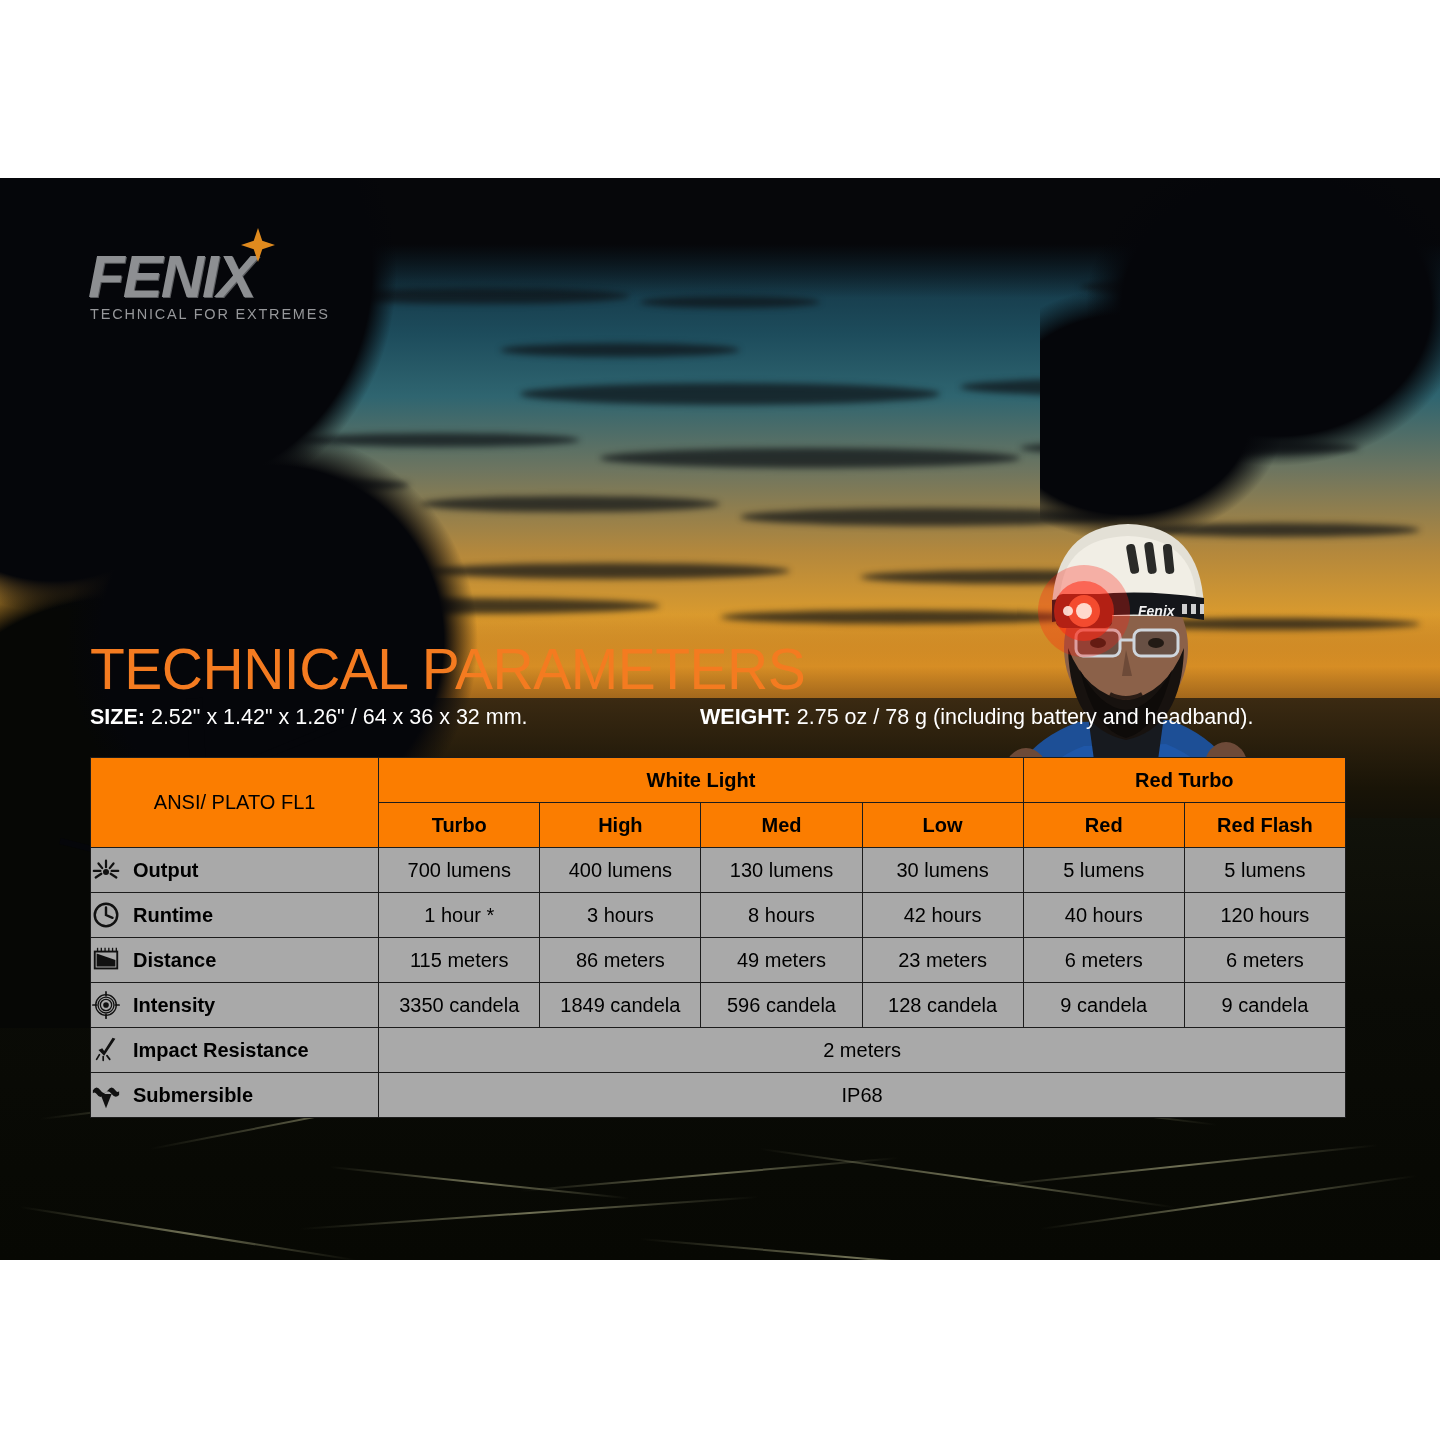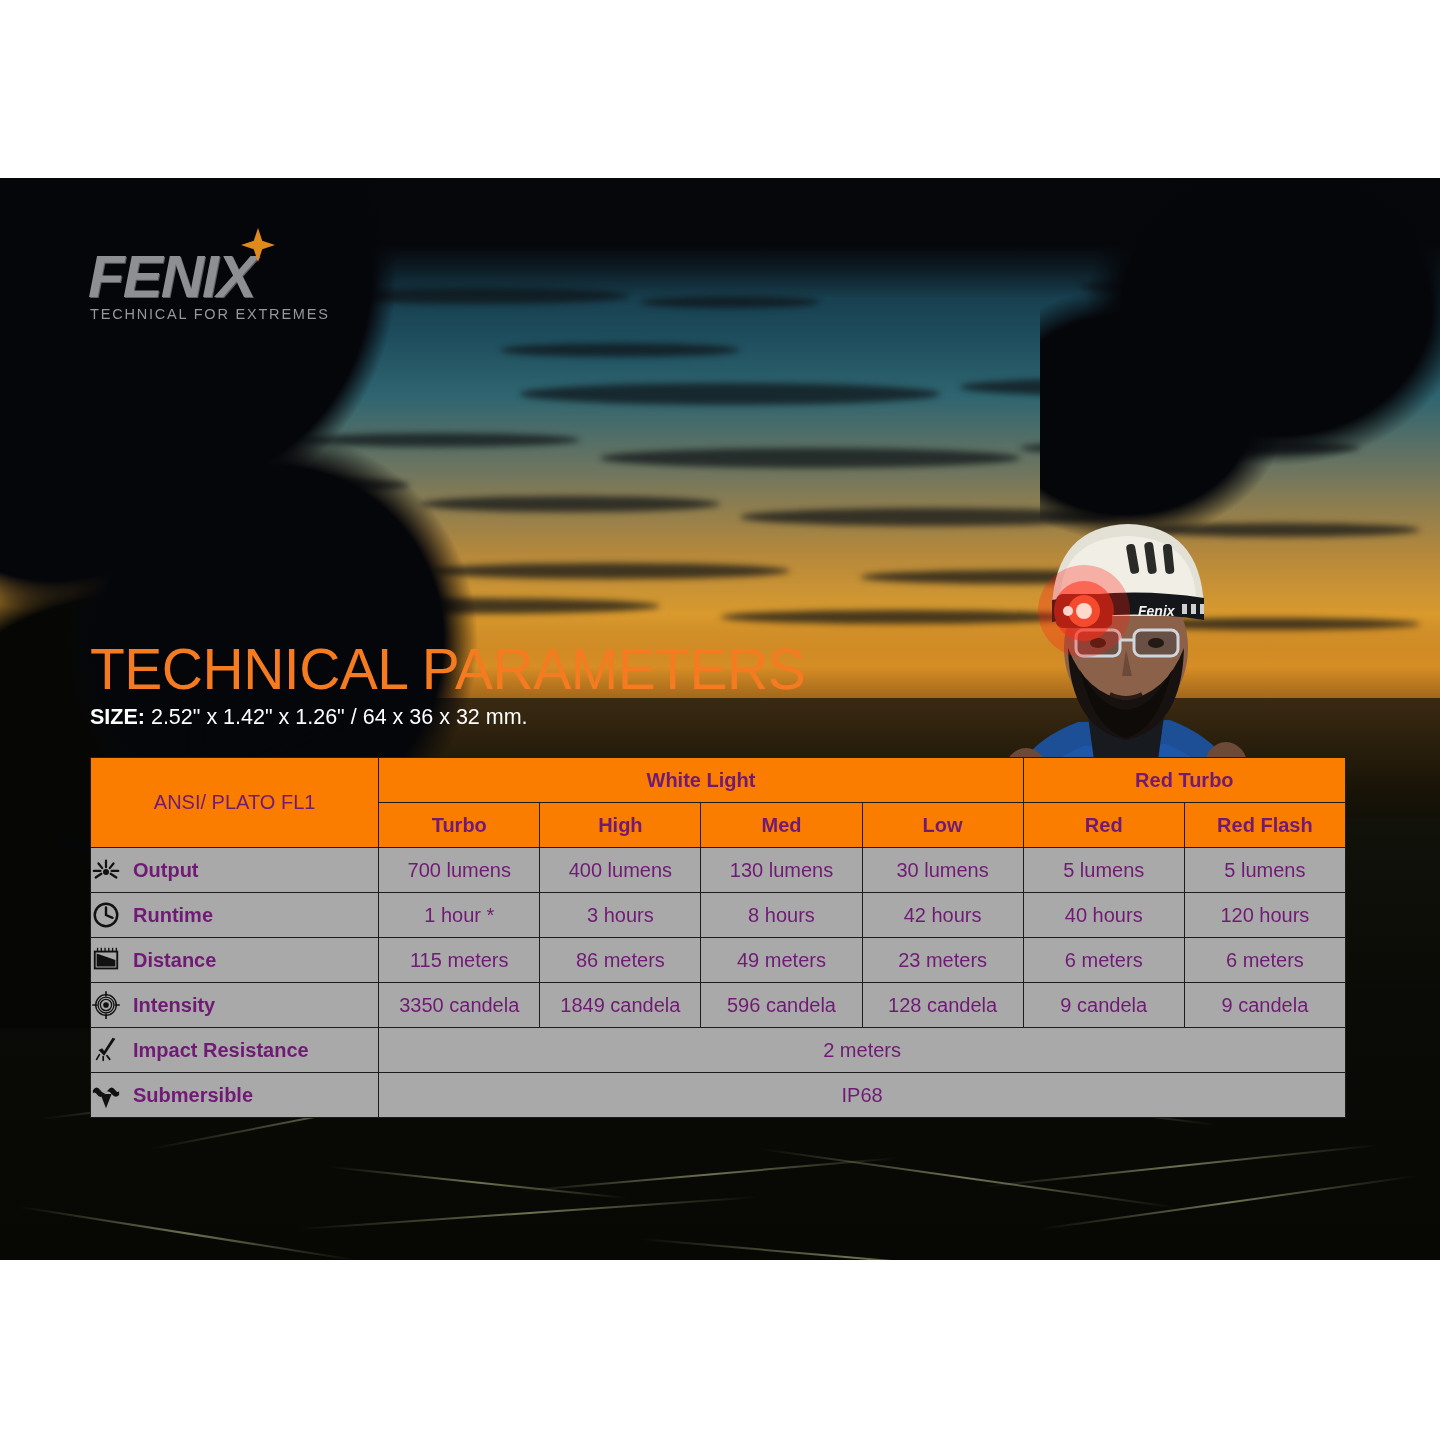--- a/index.html
+++ b/index.html
@@ -136,21 +136,21 @@
     border-collapse: collapse;
     width: 1256px;
     table-layout: fixed;
     background: #a9a9a9;
   }
   table.specs td, table.specs th {
     border: 1.5px solid #1c1c1c;
     text-align: center;
     vertical-align: middle;
     font-size: 20px;
-    color: #701a75;
+    color: #000000;
     padding: 0;
     height: 44px;
   }
   th.hdr {
     background: #FB7D00;
     font-weight: bold;
     font-size: 21px;
     color: #231a0d;
   }
   th.corner {
@@ -303,20 +303,23 @@
       <path d="M20 0 L25 15 L40 20 L25 25 L20 40 L15 25 L0 20 L15 15 Z" fill="#E08A1E"></path>
     </svg>
     <div class="logo-tag">TECHNICAL FOR EXTREMES</div>
   </div>
 
   <div id="title">TECHNICAL PARAMETERS</div>
 
   <div class="spec-line" id="size-line">
     <b>SIZE:</b><span> 2.52" x 1.42" x 1.26" / 64 x 36 x 32 mm.</span>
   </div>
+  <div class="spec-line" id="weight-line">
+    <b>WEIGHT:</b><span> 2.75 oz / 78 g (including battery and headband).</span>
+  </div>
 
   <div id="table-wrap">
     <table class="specs">
       <colgroup>
         <col class="c0">
           <col class="c1">
           <col class="c2">
           <col class="c3">
           <col class="c4">
           <col class="c5">

